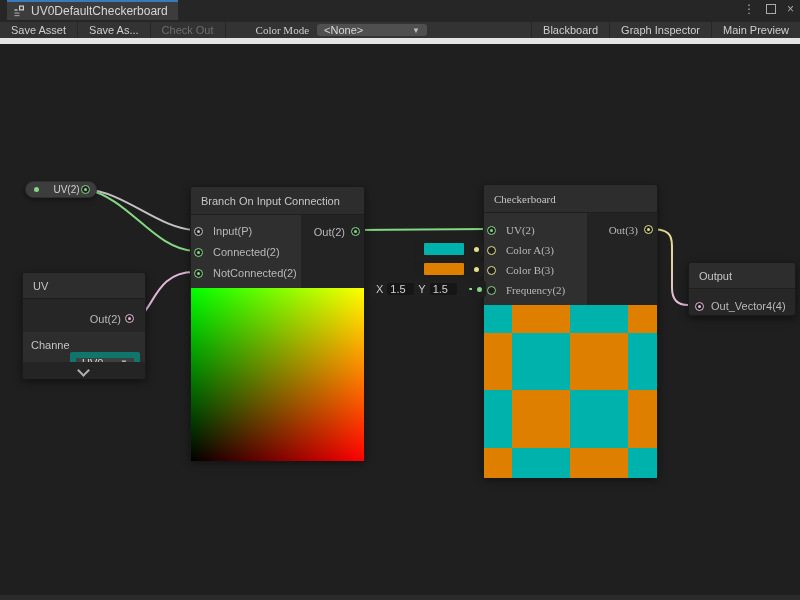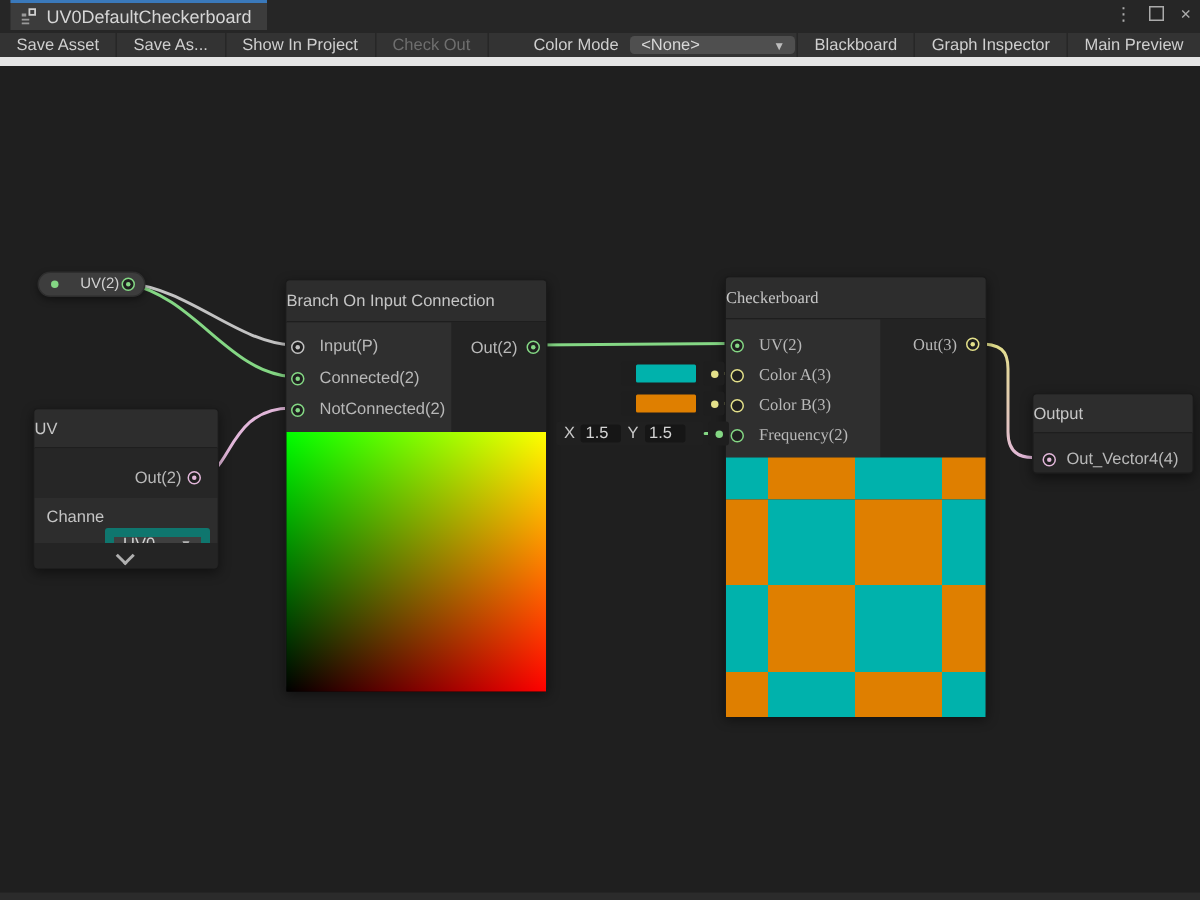--- a/index.html
+++ b/index.html
@@ -13,37 +13,37 @@
        padding:0 10px 0 7px;box-sizing:border-box;color:#d6d6d6;font-size:12px;}
   .wincontrols{position:absolute;right:6px;top:2px;display:flex;align-items:center;gap:11px;color:#ababab;}
   .wincontrols .glyph{font-size:12px;line-height:14px;cursor:default;}
   .maxbox{display:inline-block;width:8px;height:8px;border:1px solid #ababab;}
 
   
   .toolbar{position:absolute;left:0;top:22px;width:800px;height:22px;background:#333333;
            border-bottom:6px solid #e5e5e5;display:flex;align-items:stretch;box-sizing:border-box;z-index:5;}
   .tbtn{display:flex;align-items:center;padding:0 11px;border-right:1px solid #272727;cursor:default;color:#cfcfcf;}
   .tbtn.disabled{color:#6e6e6e;}
-  .tlabel{display:flex;align-items:center;padding:0 8px 0 30px;color:#cfcfcf;}
+  .tlabel{display:flex;align-items:center;padding:0 8px 0 30px;color:#cfcfcf;font-family:Liberation Serif, serif;}
   .tselect{display:flex;align-items:center;justify-content:space-between;width:96px;margin:2px 0;
            padding:0 7px;background:#4f4f4f;border-radius:3px;color:#d8d8d8;gap:13px;}
   .tselect .arrow{font-size:8px;color:#bdbdbd;}
   .tright{margin-left:auto;display:flex;}
   .tright .tbtn{border-right:none;border-left:1px solid #272727;}
 
   
   .graph{position:absolute;left:0;top:44px;width:800px;height:556px;background:#1f1f1f;}
   .edges{position:absolute;left:0;top:0;width:800px;height:600px;z-index:1;pointer-events:none;}
   .bottombar{position:absolute;left:0;bottom:0;width:800px;height:5px;background:#2b2b2b;}
 
   
   .node{position:absolute;background:#292929;border:1px solid #1a1a1a;border-radius:3px;
         box-shadow:0 3px 8px rgba(0,0,0,.45);box-sizing:border-box;z-index:2;}
   .nhead{position:absolute;left:0;top:0;right:0;height:28px;background:#2d2d2d;border-bottom:1px solid #1e1e1e;
-         display:flex;align-items:center;padding-left:0;box-sizing:border-box;color:#c6c6c6;
+         display:flex;align-items:center;padding-left:10px;box-sizing:border-box;color:#c6c6c6;
          border-radius:2px 2px 0 0;}
   .sec-left{position:absolute;background:#2f2f2f;}
   .sec-right{position:absolute;background:#232323;}
   .plabel{position:absolute;color:#b8b8b8;white-space:nowrap;}
   .port{position:absolute;width:9px;height:9px;border-radius:50%;border:1px solid currentColor;
         background:#1f1f1f;box-sizing:border-box;}
   .port.filled::after{content:"";position:absolute;left:2px;top:2px;width:3px;height:3px;border-radius:50%;background:currentColor;}
   .c-green{color:var(--green,#84d784);}
   .c-yellow{color:var(--yellow,#e3e08a);}
   .c-pink{color:var(--pink,#e2b7da);}
@@ -105,21 +105,20 @@
     <div class="wincontrols">
       <span class="glyph">⋮</span>
       <span class="maxbox"></span>
       <span class="glyph">×</span>
     </div>
   </div>
 
   <div class="toolbar">
     <div class="tbtn">Save Asset</div>
     <div class="tbtn">Save As...</div>
-    <div class="tbtn">Show In Project</div>
     <div class="tbtn disabled">Check Out</div>
     <div class="tlabel">Color Mode</div>
     <div class="tselect">
       <span>&lt;None&gt;</span>
       <span class="arrow">▼</span>
     </div>
     <div class="tright">
       <div class="tbtn">Blackboard</div>
       <div class="tbtn">Graph Inspector</div>
       <div class="tbtn">Main Preview</div>

